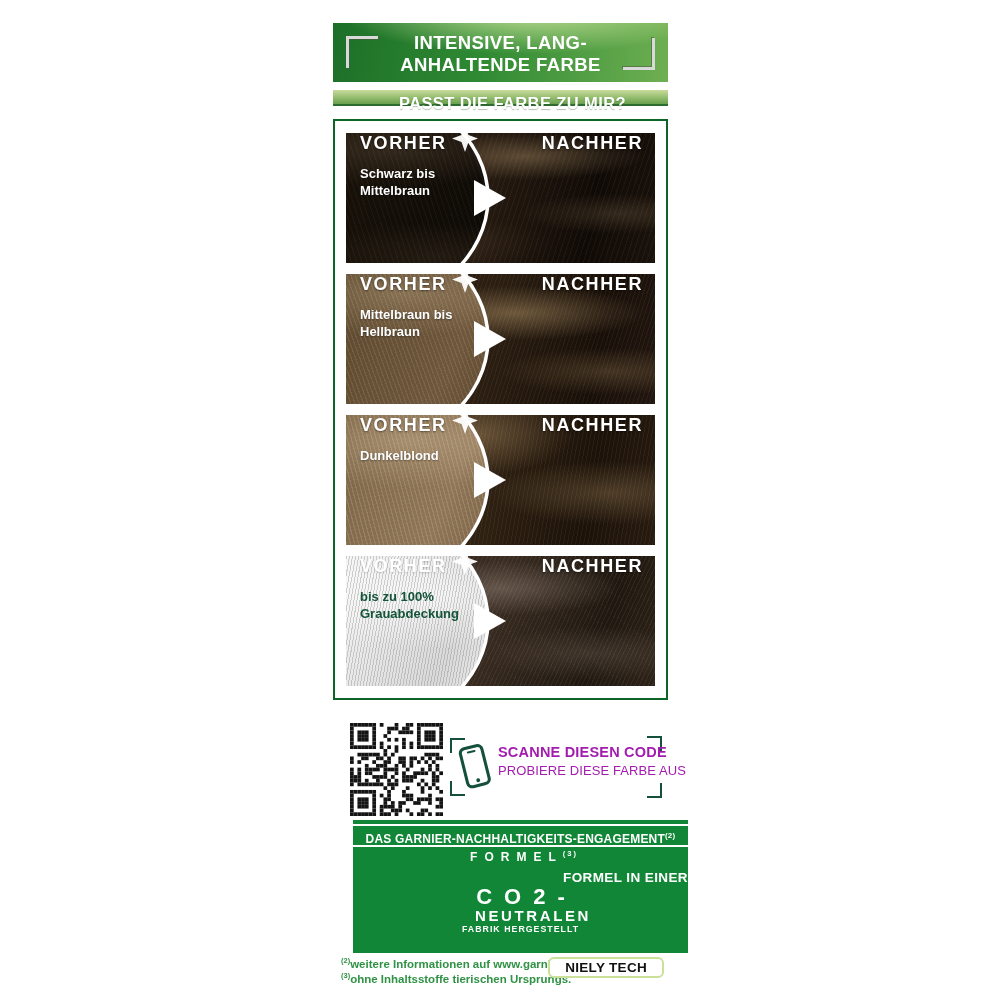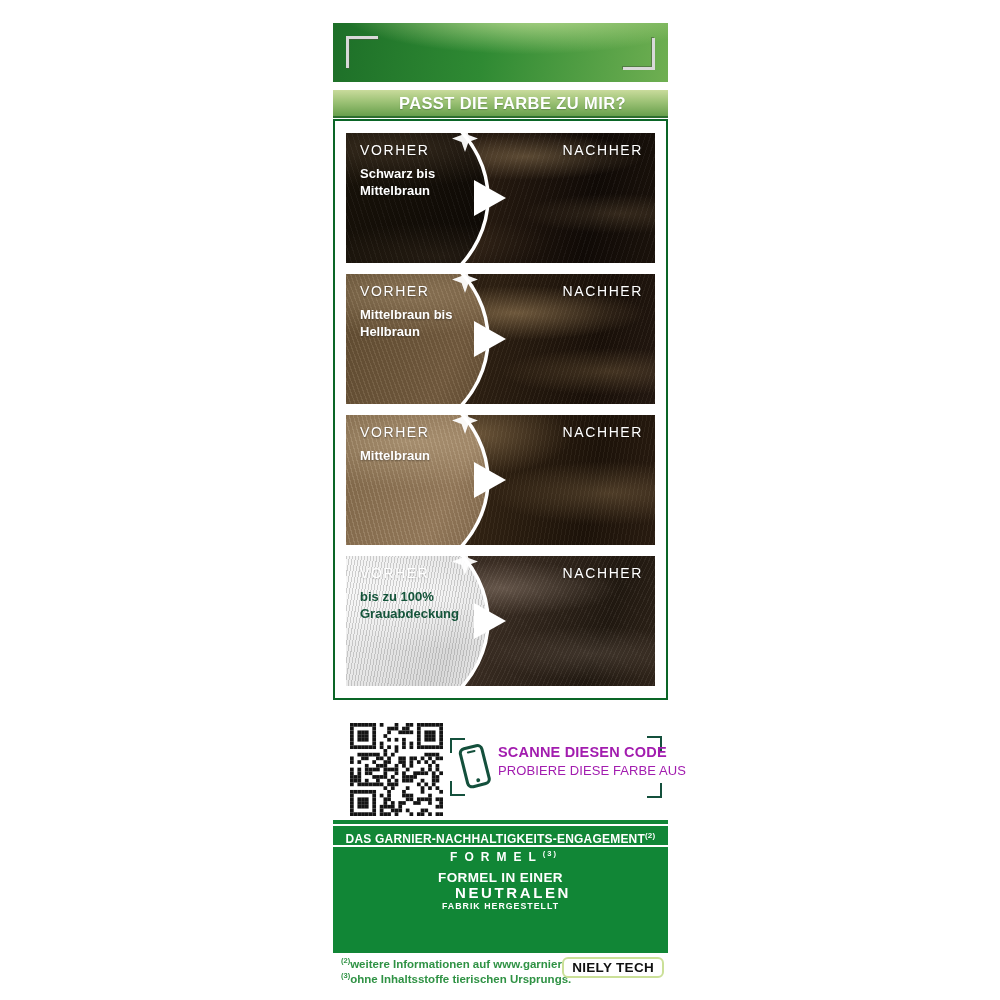--- a/index.html
+++ b/index.html
@@ -14,35 +14,35 @@
       linear-gradient(100deg,#1d6f28 0%,#2f8a33 45%,#6faf52 100%);
     color:#fff;text-align:center;}
   .top-banner .txt{padding-top:9px;font-weight:700;font-size:18.5px;line-height:1.18;letter-spacing:.4px;}
   .crop{width:29px;height:29px;}
   .crop.l{left:13px;top:13px;border-left:3px solid #d9d9d9;border-top:3px solid #d9d9d9;
           filter:drop-shadow(1px 1px 0 rgba(70,90,60,.55));}
   .crop.r{right:13px;bottom:12px;border-right:3px solid #d9d9d9;border-bottom:3px solid #d9d9d9;
           filter:drop-shadow(-1px -1px 0 rgba(70,90,60,.55));}
 
   
-  .question-bar{left:333px;top:90px;width:335px;height:28px;
+  .question-bar{left:333px;top:90px;width:335px;height:16px;
     background:linear-gradient(180deg,#c9db9c 0%,#9dc276 45%,#68a04c 100%);
     border-bottom:2px solid #2d6e2e;box-sizing:border-box;
     color:#fff;font-weight:700;font-size:16.5px;letter-spacing:.4px;
     text-align:center;line-height:26px;text-shadow:0 1px 1px rgba(40,80,35,.35);padding-left:24px;}
 
   
   .swatch-box{left:333px;top:119px;width:335px;height:581px;box-sizing:border-box;
     border:2px solid #0a6526;background:#fff;padding:12px 11px;}
   .swatch{position:relative;height:130px;margin-bottom:11px;overflow:hidden;background:#000;}
   .swatch:last-child{margin-bottom:0;}
   .after-bg,.before-bg{position:absolute;inset:0;}
   .before-bg{clip-path:ellipse(46% 88% at 0% 50%);}
   .divider{position:absolute;inset:0;}
-  .sw-label{position:absolute;top:9px;font-weight:400;font-size:14px;letter-spacing:1.6px;
+  .sw-label{position:absolute;top:0;font-weight:700;font-size:18px;letter-spacing:1.6px;
     color:#fff;text-shadow:0 1px 2px rgba(0,0,0,.45);}
   .vorher{left:14px;}.nachher{right:12px;}
   .sw-desc{position:absolute;top:33px;left:14px;width:132px;font-weight:700;
     font-size:13px;line-height:1.3;color:#fff;text-shadow:0 1px 2px rgba(0,0,0,.4);}
   .s4 .sw-desc{color:#14543a;text-shadow:none;}
   .s4 .vorher{text-shadow:0 1px 2px rgba(0,0,0,.18);}
 
   .s1 .after-bg{background:
     repeating-linear-gradient(108deg, rgba(255,255,255,.045) 0 1px, rgba(0,0,0,0) 1px 5px),
     radial-gradient(55% 26% at 58% 18%, rgba(190,160,115,.38), rgba(0,0,0,0) 70%),
@@ -93,52 +93,56 @@
   .bk.tl{left:0;top:-2px;border-left-width:2px;border-top-width:2px;}
   .bk.bl{left:0;bottom:-4px;border-left-width:2px;border-bottom-width:2px;}
   .bk.tr{right:0;top:-4px;border-right-width:2px;border-top-width:2px;}
   .bk.br{right:0;bottom:-6px;border-right-width:2px;border-bottom-width:2px;}
   .phone{position:absolute;left:8px;top:2px;width:34px;height:50px;}
   .scan-text{position:absolute;left:48px;top:4px;color:#a21caf;white-space:nowrap;}
   .scan-title{font-weight:700;font-size:14.5px;letter-spacing:.2px;}
   .scan-sub{font-weight:400;font-size:13px;margin-top:3px;letter-spacing:.1px;}
 
   
-  .green-block{left:333px;top:820px;width:335px;height:133px;background:#118636;
+  .green-block{left:353px;top:820px;width:335px;height:133px;background:#118636;
     color:#fff;text-align:center;}
   .sust-strip{margin-top:4px;border-top:2px solid #fff;border-bottom:2px solid #fff;
     height:19px;line-height:19px;font-weight:700;font-size:12px;letter-spacing:.2px;}
   .sust-strip sup{font-size:8px;}
   .vegane-row{margin-top:2px;height:28px;font-weight:700;font-size:30px;
     letter-spacing:1px;line-height:28px;}
   .heart-v{width:29px;height:26px;vertical-align:-3px;margin-right:1px;}
   .formel-row{margin-top:2px;font-weight:700;font-size:12px;letter-spacing:7px;
     text-indent:7px;}
   .formel-row sup{font-size:7.5px;letter-spacing:2px;}
-  .co2-1{margin-top:6px;font-weight:600;font-size:13.5px;letter-spacing:.4px;}
+  .co2-1{margin-top:6px;font-weight:600;font-size:13.5px;letter-spacing:.4px;text-align:right;}
   .co2-2{margin-top:1px;font-weight:700;font-size:22px;letter-spacing:12px;text-indent:12px;line-height:1;}
   .co2-3{font-weight:700;font-size:15px;letter-spacing:2.6px;line-height:1.05;padding-left:25px;}
   .co2-4{font-weight:700;font-size:8.8px;letter-spacing:1px;}
 
   
   .footer{left:333px;top:953px;width:335px;height:40px;background:#fff;}
   .notes{position:absolute;left:8px;top:3px;color:#2f9244;font-weight:700;
     font-size:11.5px;line-height:1.22;}
   .notes sup{font-size:7.5px;}
   .badge{position:absolute;right:4px;top:4px;background:#fff;border:2px solid #cbe098;
-    border-radius:6px;padding:1px 8px;font-weight:700;font-size:13.5px;color:#111;
+    border-radius:6px;padding:1px 15px;font-weight:700;font-size:13.5px;color:#111;
     letter-spacing:.3px;}
 </style>
 </head>
 <body>
 
 <div>
 
   <div class="abs top-banner">
     <span class="abs crop l"></span>
+    <div class="txt">
+      <div>INTENSIVE, LANG-</div>
+      <div>ANHALTENDE FARBE</div>
+    </div>
     <span class="abs crop r"></span>
   </div>
 
   <div class="abs question-bar">PASST DIE FARBE ZU MIR?</div>
 
   <div class="abs swatch-box">
 
     <div class="swatch s1">
       <div class="after-bg"></div>
       <div class="before-bg"></div>
@@ -168,21 +172,21 @@
     <div class="swatch s3">
       <div class="after-bg"></div>
       <div class="before-bg"></div>
       <svg class="divider" viewBox="0 0 309 130">
         <ellipse cx="0" cy="65" rx="142" ry="114" fill="none" stroke="#fff" stroke-width="3.5"></ellipse>
         <polygon points="128,47 160,65 128,83" fill="#fff"></polygon>
         <path d="M119 -8 L122.5 2 L132 5.5 L122.5 9 L119 19 L115.5 9 L106 5.5 L115.5 2 Z" fill="#fff" opacity=".95"></path>
       </svg>
       <div class="sw-label vorher">VORHER</div>
       <div class="sw-label nachher">NACHHER</div>
-      <div class="sw-desc">Mittelbraun</div>
+      <div class="sw-desc">Dunkelblond</div>
     </div>
 
     <div class="swatch s4">
       <div class="after-bg"></div>
       <div class="before-bg"></div>
       <svg class="divider" viewBox="0 0 309 130">
         <ellipse cx="0" cy="65" rx="142" ry="114" fill="none" stroke="#fff" stroke-width="3.5"></ellipse>
         <polygon points="128,47 160,65 128,83" fill="#fff"></polygon>
         <path d="M119 -8 L122.5 2 L132 5.5 L122.5 9 L119 19 L115.5 9 L106 5.5 L115.5 2 Z" fill="#fff" opacity=".95"></path>
       </svg>
@@ -514,20 +518,21 @@
   </div>
 
   <div class="abs green-block">
     <div class="sust-strip">
       <span>DAS GARNIER-NACHHALTIGKEITS-ENGAGEMENT</span><sup>(2)</sup>
     </div>
     <div class="formel-row">
       <span>FORMEL</span><sup>(3)</sup>
     </div>
     <div class="co2-1">FORMEL IN EINER</div>
+    <div class="co2-2">CO2-</div>
     <div class="co2-3">NEUTRALEN</div>
     <div class="co2-4">FABRIK HERGESTELLT</div>
   </div>
 
   <div class="abs footer">
     <div class="notes">
       <div><sup>(2)</sup><span>weitere Informationen auf www.garnier.de</span></div>
       <div><sup>(3)</sup><span>ohne Inhaltsstoffe tierischen Ursprungs.</span></div>
     </div>
     <div class="badge">NIELY TECH</div>

